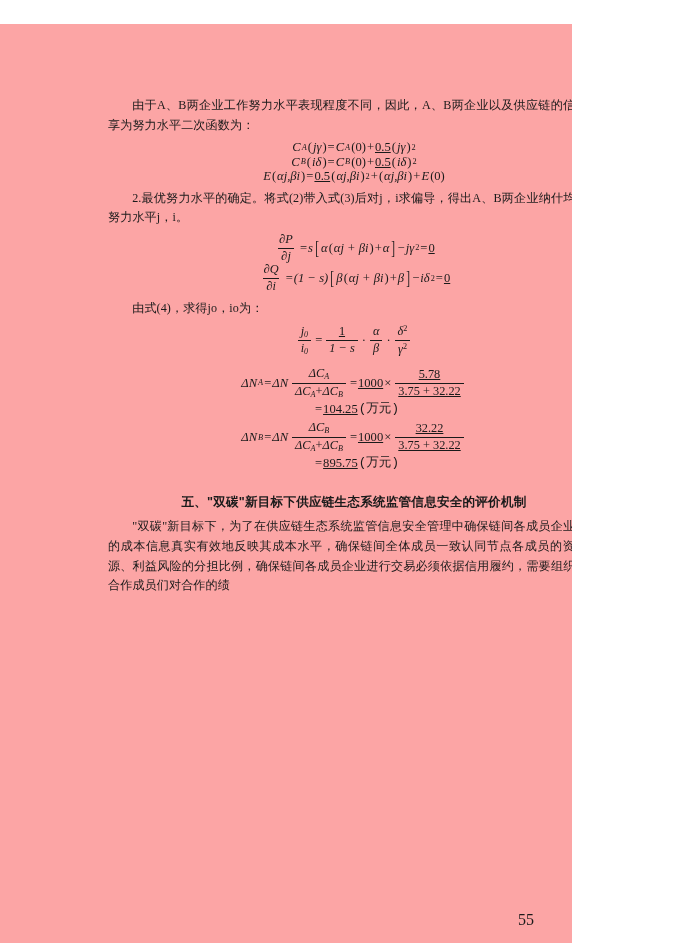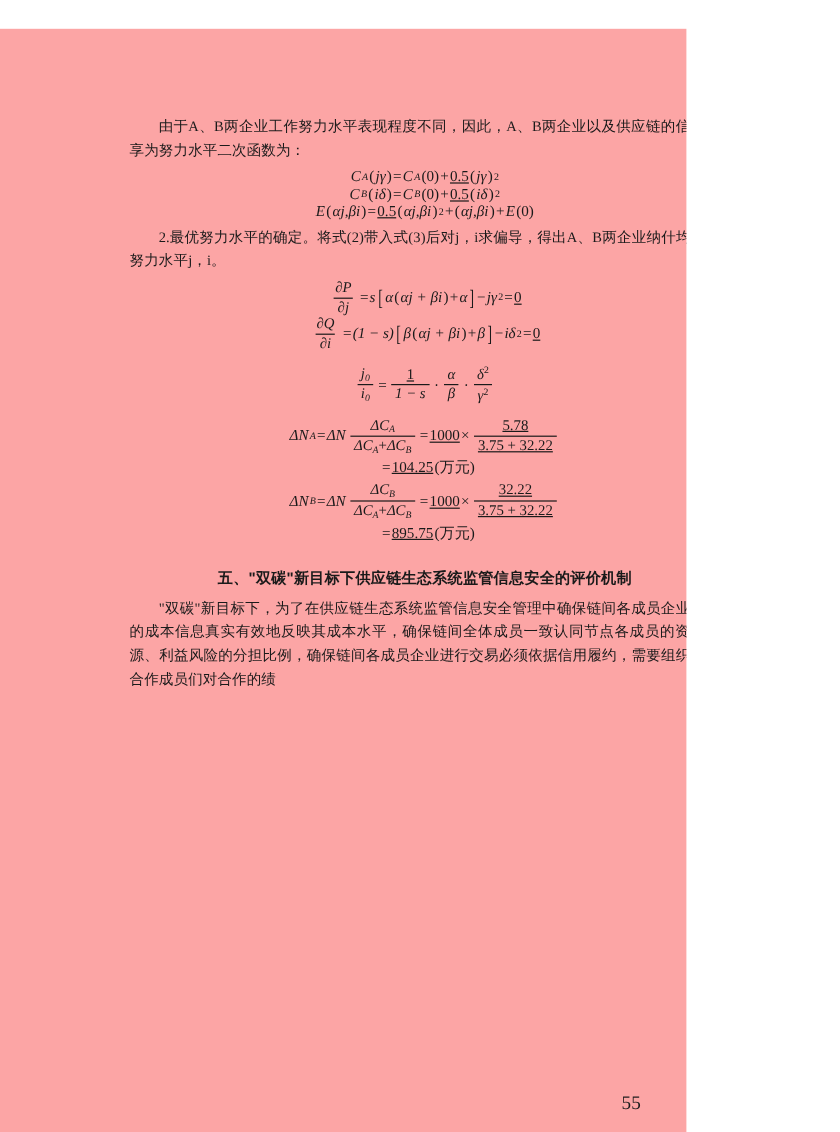--- a/index.html
+++ b/index.html
@@ -103,21 +103,21 @@
     line-height: 0.8;
     display: inline-block;
     transform: scaleX(0.62);
   }
   .eqno {
     position: absolute;
     right: 0;
     font-style: normal;
     font-size: 12.1px;
   }
-  .cjk { font-style: normal; font-family: Liberation Serif, serif; }
+  .cjk { font-style: normal; font-family: Liberation Mono, monospace; }
   .page-number {
     position: absolute;
     right: 38px;
     bottom: 38px;
     font-size: 16px;
     font-family: "Liberation Serif", "DejaVu Serif", serif;
   }
 </style>
 </head>
 <body>
@@ -244,20 +244,21 @@
             <span class="sup">2</span>
           <span class="up">=</span>
           <span class="num">0</span>
         </span>
         <span class="eqno">(4)</span>
       </div>
     </div>
 
     <div class="spacer-sm"></div>
 
+    <p class="para">由式(4)，求得jo，io为：</p>
 
     <div class="spacer-sm"></div>
 
     <div class="eq-block">
       <div class="eq-row">
         <span class="eq">
           <span class="frac">
             <span class="f-num"><span>j</span><span class="sub">0</span></span>
             <span class="f-den"><span>i</span><span class="sub">0</span></span>
           </span>

